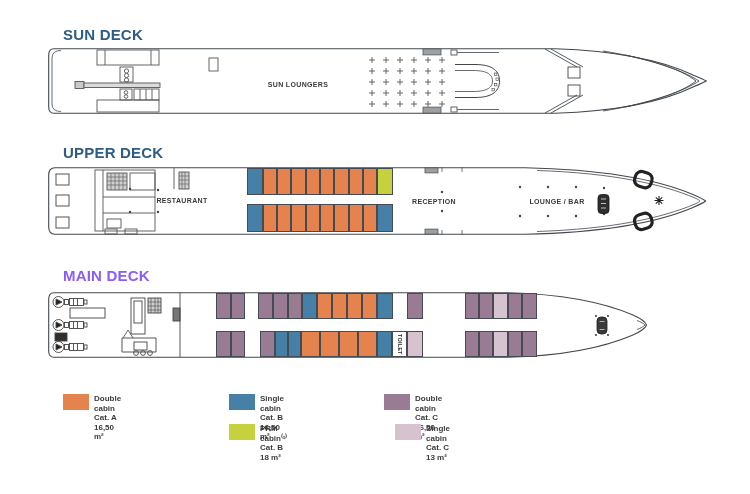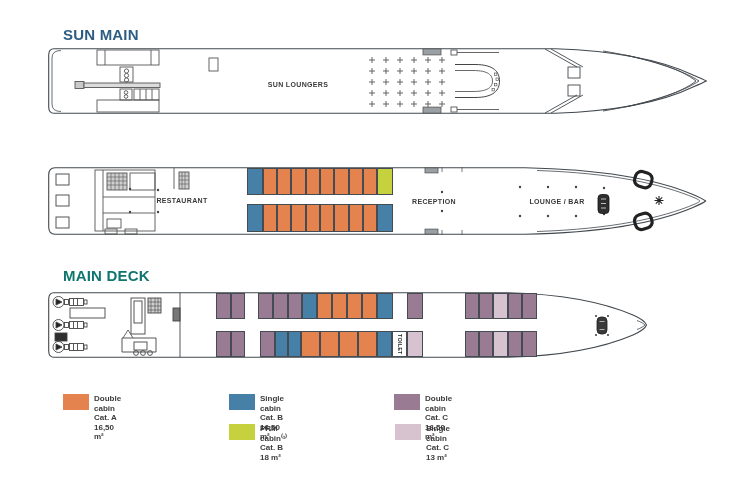--- a/index.html
+++ b/index.html
@@ -29,29 +29,29 @@
   #row-main-top{top:293px;height:26px}
   #row-main-bottom{top:331px;height:26px}
   .cabin{position:absolute;top:0;height:100%;box-sizing:border-box;border:1px solid #454b52;}
   .legend{position:absolute;left:0;top:0;}
   .legend-item{position:absolute;display:flex;}
   .swatch{width:26px;height:16px;flex:0 0 26px;}
   .legend-text{margin-left:5px;font-size:8px;font-weight:700;color:#3c3c3c;line-height:1.2;}
   #leg-a{left:63px;top:394px}
   #leg-b{left:229px;top:394px}
   #leg-prm{left:229px;top:424px}
-  #leg-c{left:394px;top:394px}
+  #leg-c{left:384px;top:394px}
   #leg-s{left:395px;top:424px}
 </style>
 </head>
 <body>
 
 <div id="stage">
 
-  <div class="deck-title" id="title-sun" style="color: rgb(45, 93, 132);">SUN MAIN</div>
+  <div class="deck-title" id="title-sun" style="color: rgb(45, 93, 132);">SUN DECK</div>
 
   <svg class="deck-svg" id="svg-sun" width="660" height="66" viewBox="0 0 660 66">
     <g stroke="#42484e" fill="none" stroke-width="1.1">
       <path fill="#ffffff" d="M7,0.7 H508 C572,3 617,13 646,27 C653,30 657.5,32 659.3,33 C657.5,34 653,36 646,39 C617,53 572,63 508,65.3 H7 Q1.7,65.3 1.7,59 V7 Q1.7,0.7 7,0.7 Z"></path>
       <path stroke-width="0.8" d="M14,2.5 Q5,2.5 5,10 V56 Q5,63.5 14,63.5"></path>
     </g>
     <g stroke="#555" fill="none" stroke-width="0.9">
       <rect x="50" y="2" width="62" height="15"></rect>
       <line x1="58" y1="2" x2="58" y2="17"></line>
         <line x1="104" y1="2" x2="104" y2="17"></line>
@@ -101,20 +101,21 @@
     <g stroke="#42484e" stroke-width="0.9" fill="none">
       <path d="M498,1 L530,19 M504,1 L536,19 M498,65 L530,47 M504,65 L536,47"></path>
       <rect x="521" y="19" width="12" height="11"></rect>
       <rect x="521" y="37" width="12" height="11"></rect>
       <path d="M556,3 C604,11 634,21 649,33 C634,45 604,55 556,63"></path>
       <path d="M578,7 C615,15 640,25 652,33 C640,41 615,51 578,59"></path>
     </g>
   </svg>
   <div class="area-label" id="label-loungers">SUN LOUNGERS</div>
 
+  <div class="deck-title" id="title-upper" style="color: rgb(45, 93, 132);">UPPER DECK</div>
 
   <svg class="deck-svg" id="svg-upper" width="660" height="68" viewBox="0 0 660 68">
     <path fill="#ffffff" stroke="#42484e" stroke-width="1.1" d="M8,0.7 H478 C558,2.5 612,13 646,27.5 C653,30.5 657.5,33 658.6,34 C657.5,35 653,37.5 646,40.5 C612,55 558,65.5 478,67.3 H8 Q1.7,67.3 1.7,60 V8 Q1.7,0.7 8,0.7 Z"></path>
     <path fill="none" stroke="#42484e" stroke-width="0.8" d="M490,3.5 C565,6 615,17 648,31 C651,32.3 652.6,33.4 653,34 C652.6,34.6 651,35.7 648,37 C615,51 565,62 490,64.5"></path>
     <g stroke="#555" stroke-width="1" fill="none">
       <rect x="9" y="7" width="13" height="11"></rect>
       <rect x="9" y="28" width="13" height="11"></rect>
       <rect x="9" y="50" width="13" height="11"></rect>
     </g>
     <g stroke="#555" stroke-width="0.9" fill="none">
@@ -191,21 +192,21 @@
       <div class="cabin" style="left: 320px; width: 14px; background: rgb(229, 131, 79);"></div>
       <div class="cabin" style="left: 334px; width: 15px; background: rgb(229, 131, 79);"></div>
       <div class="cabin" style="left: 349px; width: 14px; background: rgb(229, 131, 79);"></div>
       <div class="cabin" style="left: 363px; width: 14px; background: rgb(229, 131, 79);"></div>
       <div class="cabin" style="left: 377px; width: 16px; background: rgb(70, 128, 166);"></div>
     </div>
   <div class="area-label" id="label-restaurant">RESTAURANT</div>
   <div class="area-label" id="label-reception">RECEPTION</div>
   <div class="area-label" id="label-lounge">LOUNGE / BAR</div>
 
-  <div class="deck-title" id="title-main" style="color: #0f766e;">MAIN DECK</div>
+  <div class="deck-title" id="title-main" style="color: #8b5cf6;">MAIN DECK</div>
 
   <svg class="deck-svg" id="svg-main" width="600" height="66" viewBox="0 0 600 66">
     <path fill="#ffffff" stroke="#42484e" stroke-width="1.1" d="M7,0.7 H460 C515,2 558,11 586,23 C594,26.5 598.5,30 599.5,33 C598.5,36 594,39.5 586,43 C558,55 515,64 460,65.3 H7 Q1.7,65.3 1.7,59 V7 Q1.7,0.7 7,0.7 Z"></path>
     <path fill="none" stroke="#42484e" stroke-width="0.8" d="M590,28.5 C594,30 597,31.8 598,33 C597,34.2 594,36 590,37.5"></path>
     <g stroke="#444" stroke-width="0.9" fill="none">
       <g>
         <circle cx="11.5" cy="10" r="5.5"></circle>
           <path d="M9,7 L9,13 L15,10 Z" fill="#222"></path>
         <rect x="17.5" y="7.5" width="4" height="5"></rect>
           <rect x="22.5" y="6.5" width="14" height="7"></rect>

